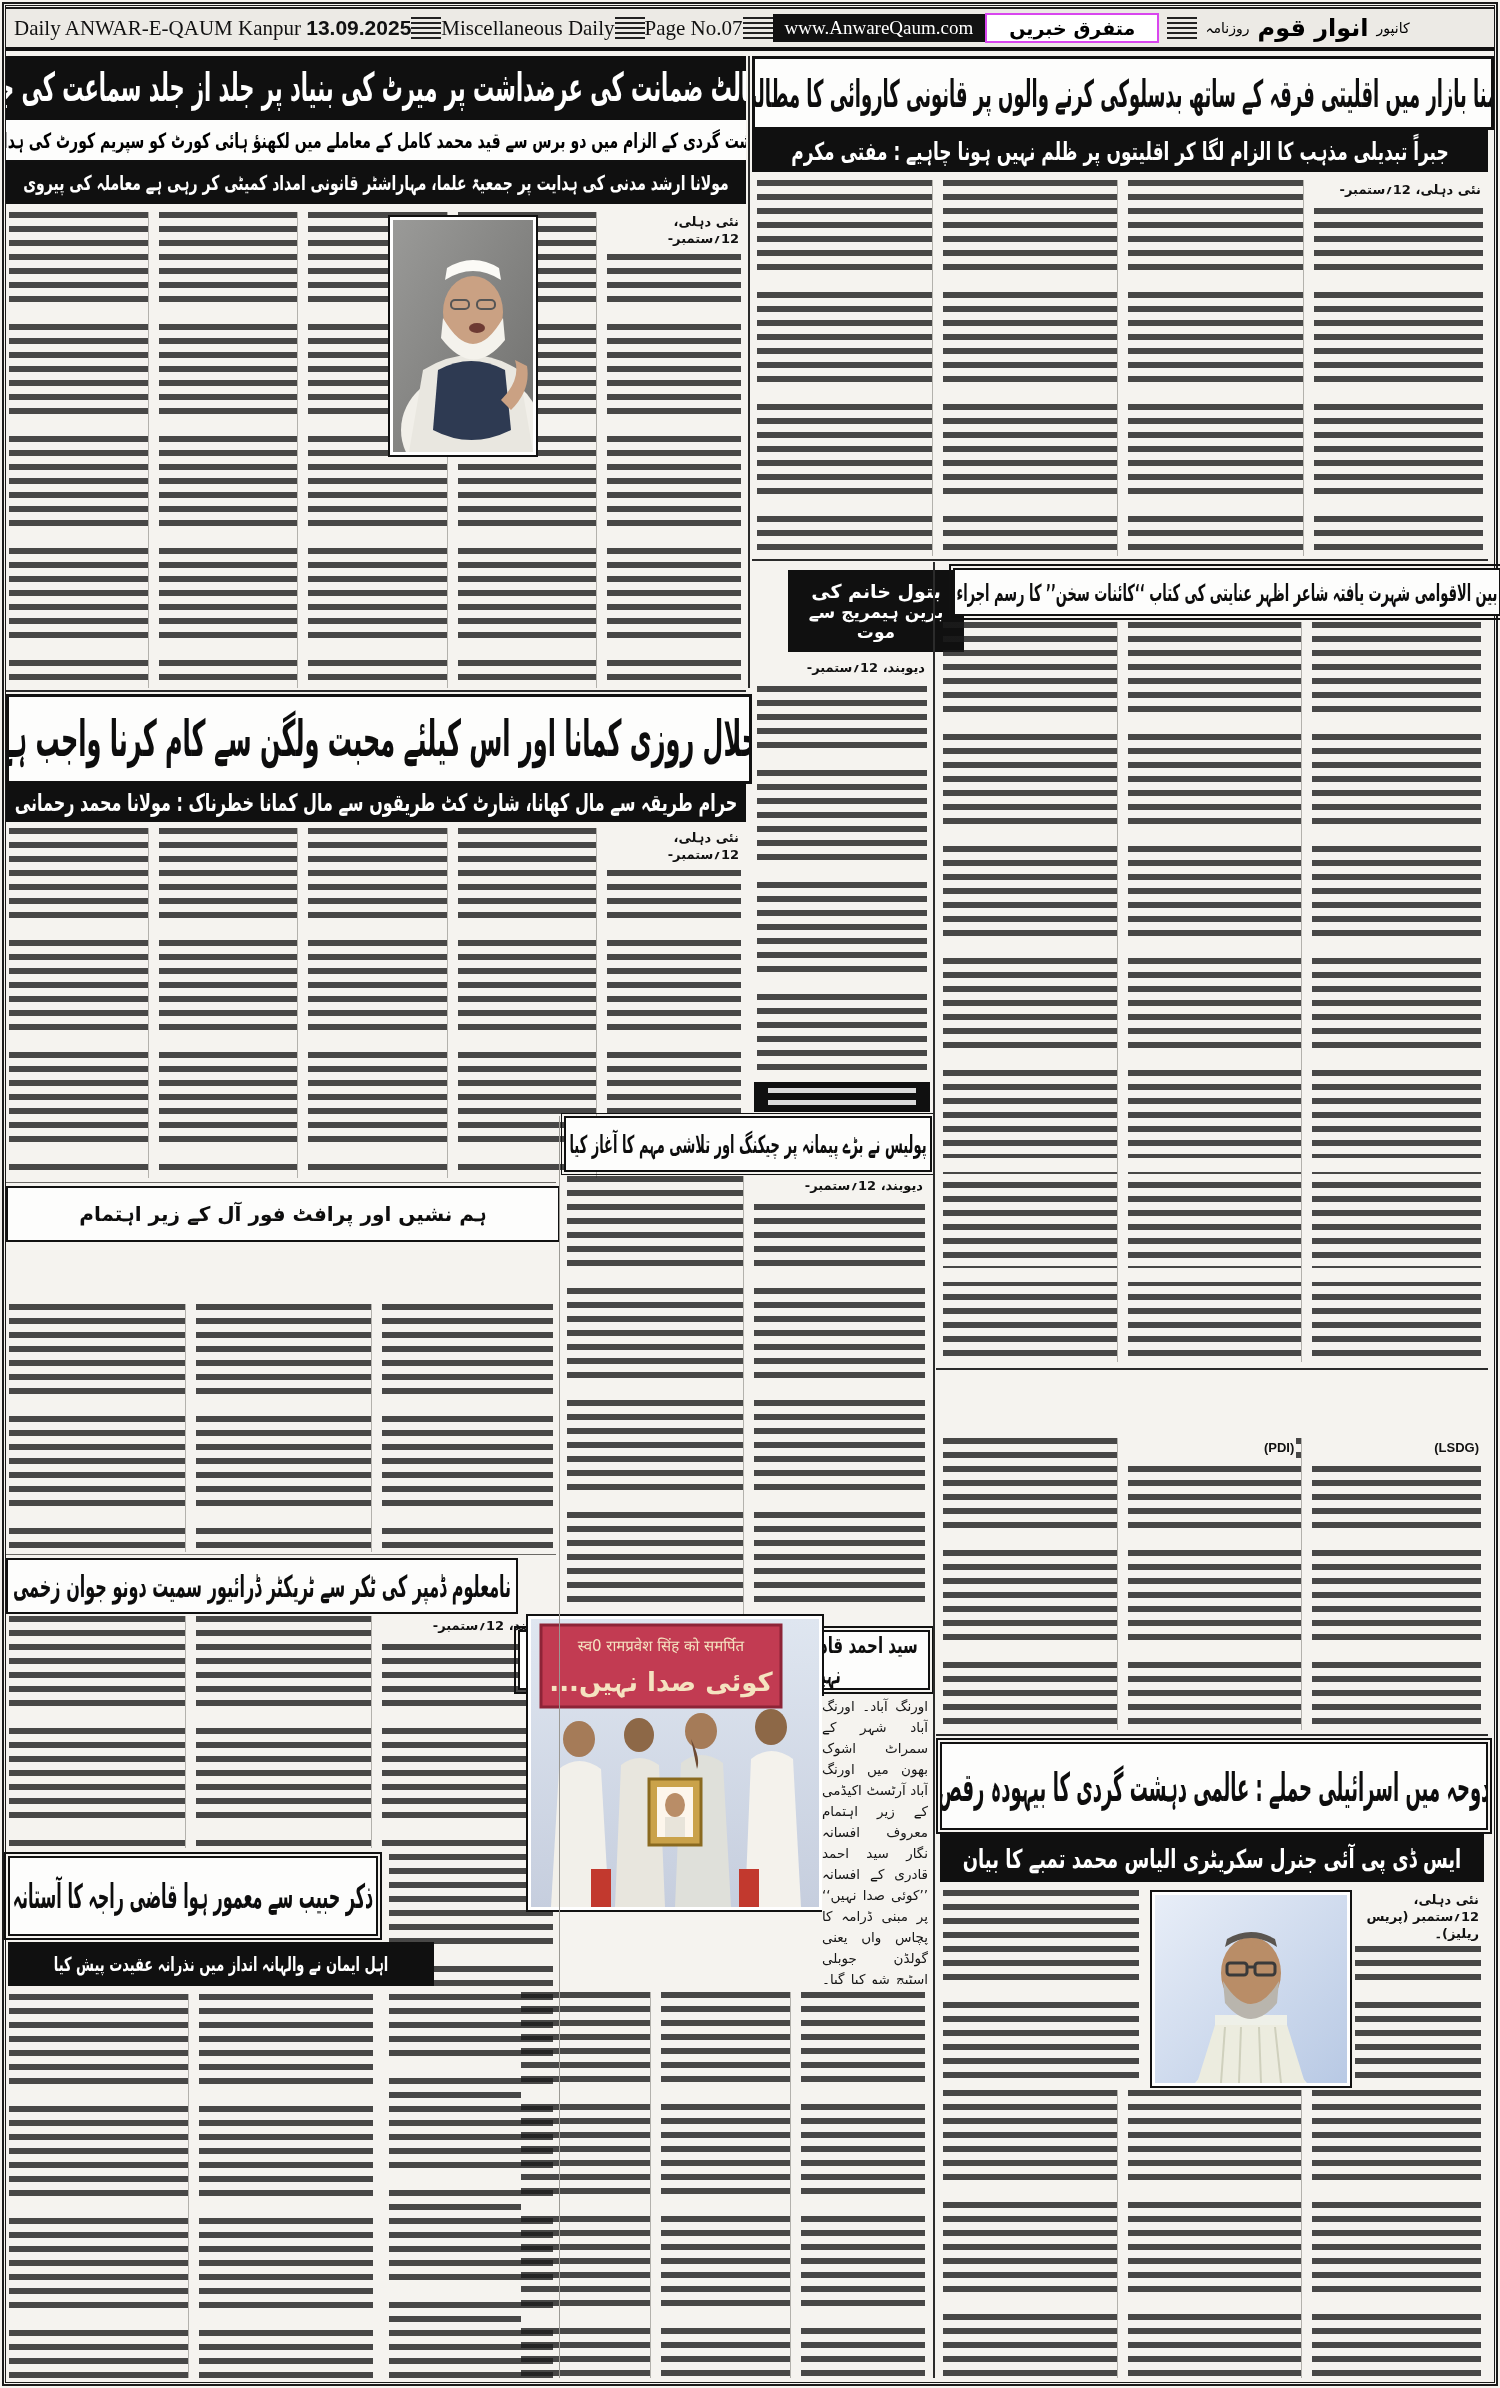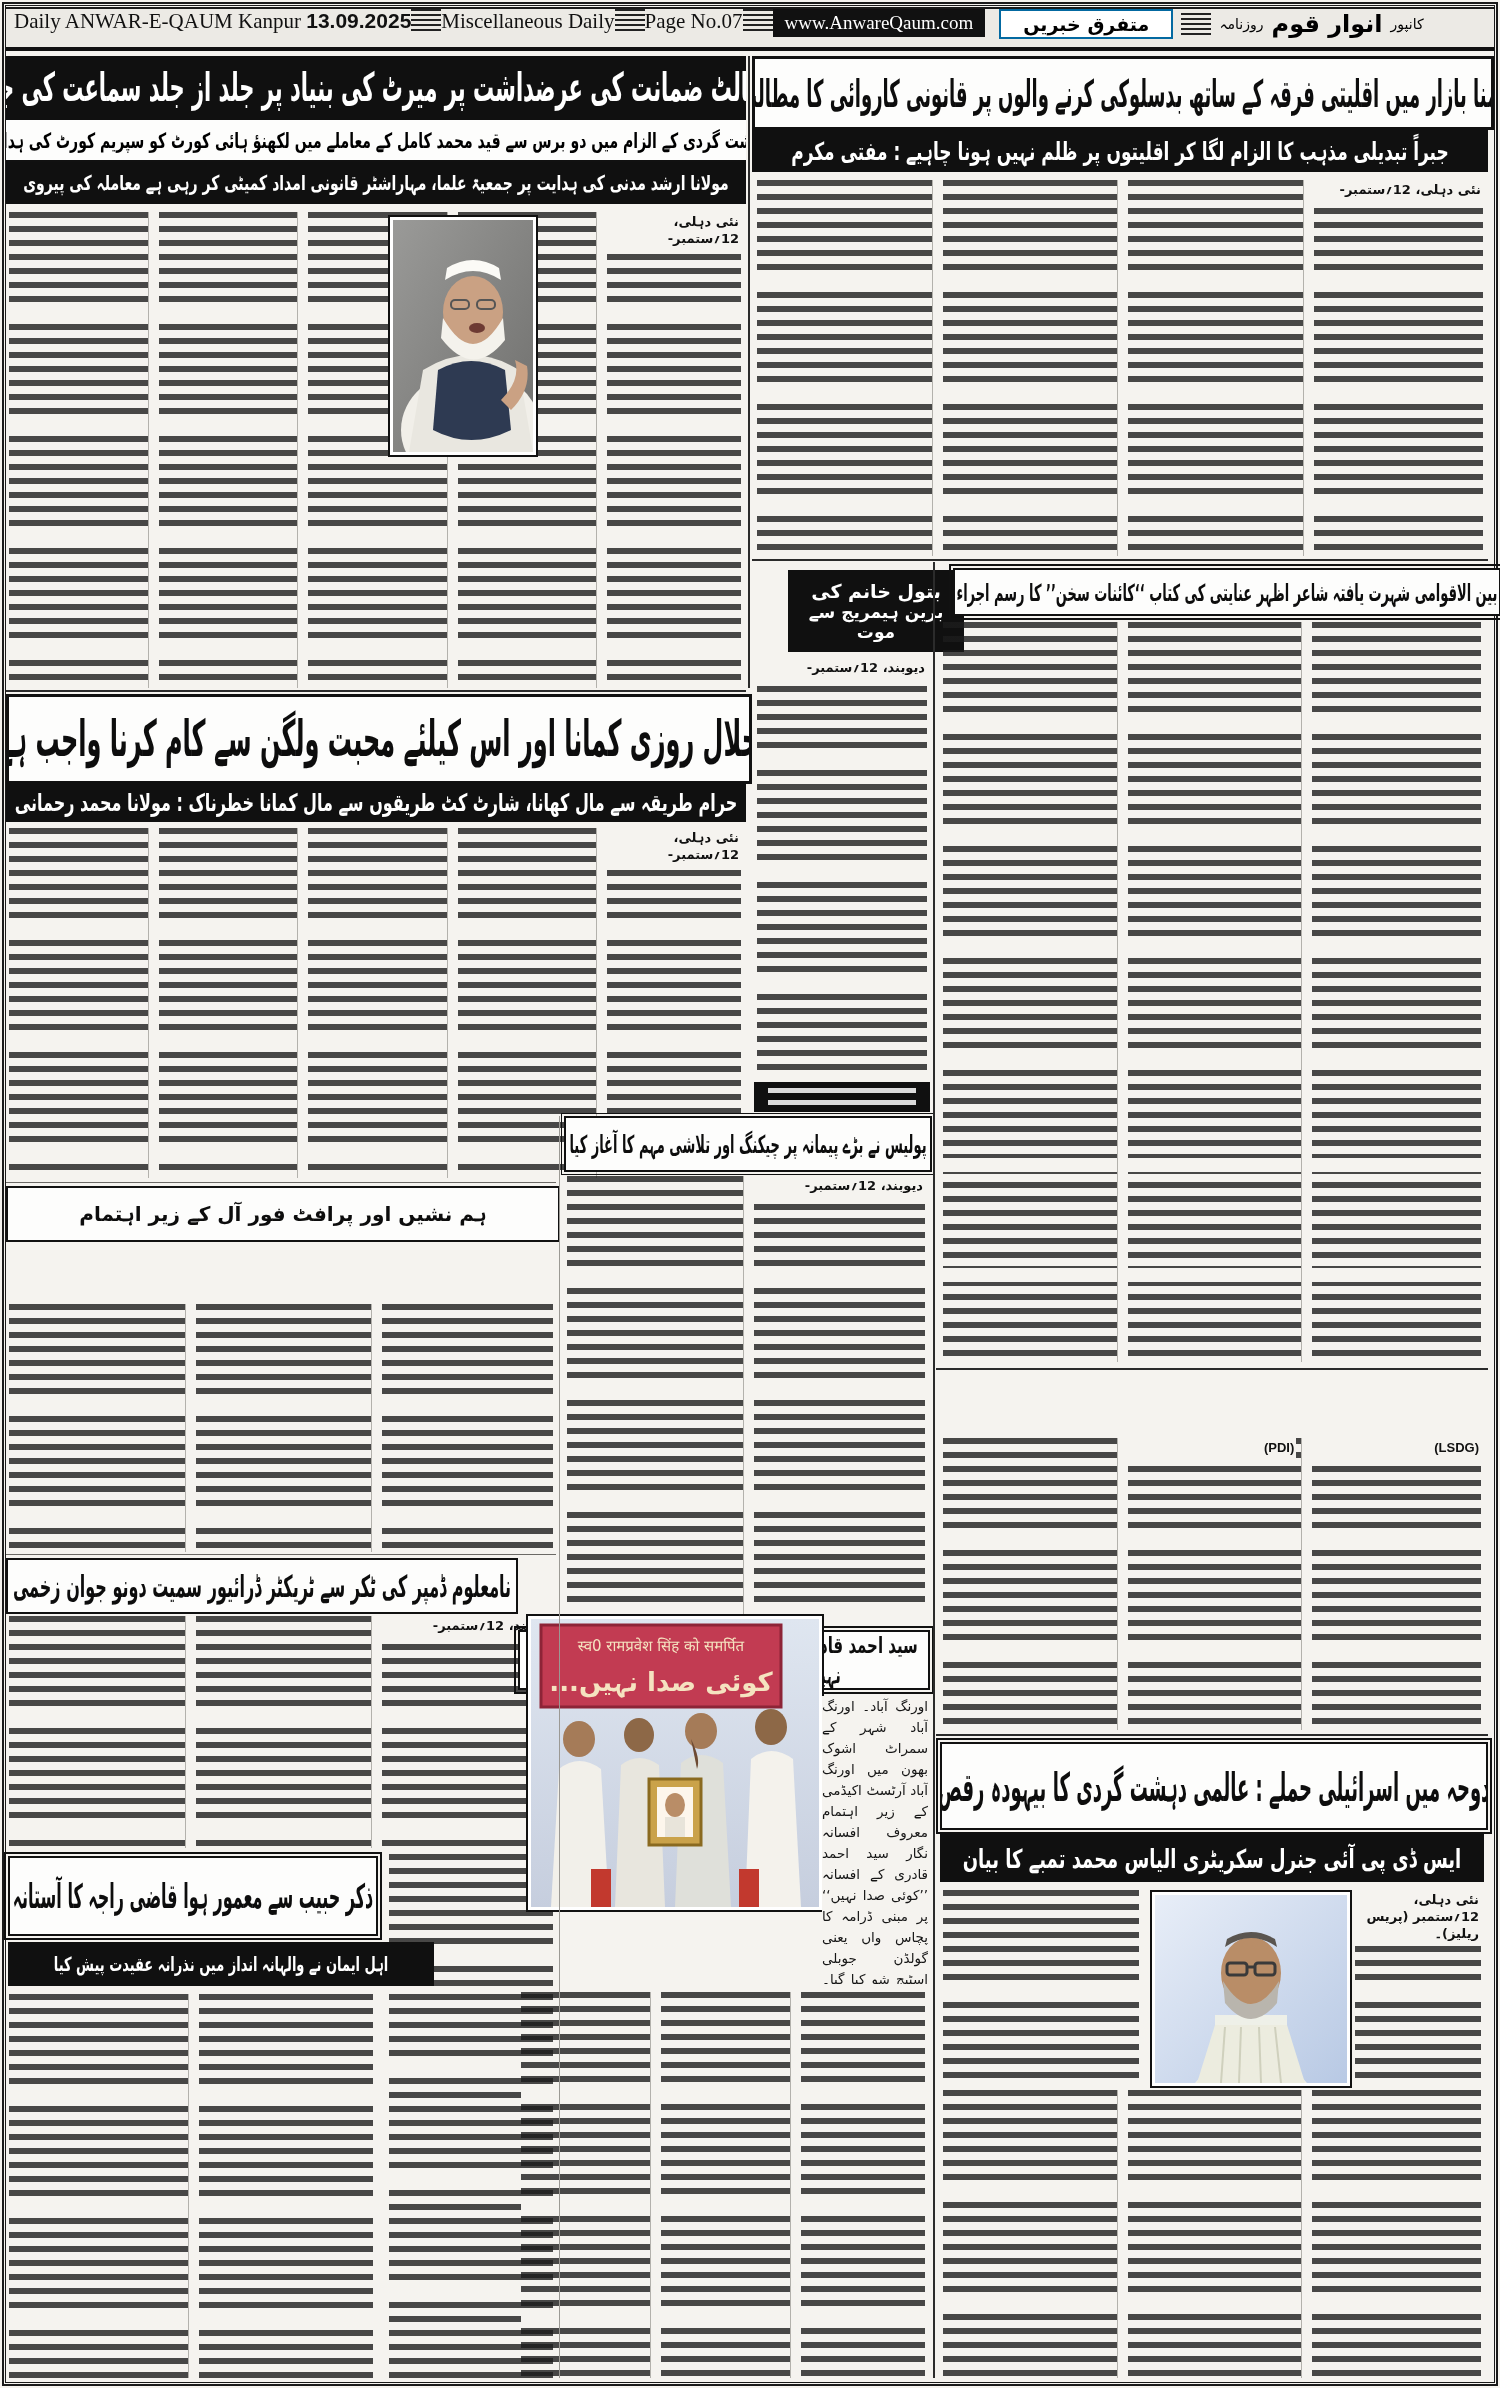--- a/index.html
+++ b/index.html
@@ -5,27 +5,27 @@
   html,body{margin:0;padding:0;background:#e9e7e2;}
   .page{position:relative;width:1500px;height:2388px;background:#f5f3ef;
         font-family:"DejaVu Sans",sans-serif;overflow:hidden;}
   .frame{position:absolute;inset:2px;border:2px solid #1a1a1a;box-shadow:inset 0 0 0 1px #f5f3ef, inset 0 0 0 2px #1a1a1a;pointer-events:none;}
   .ur{direction:rtl;unicode-bidi:isolate;}
   .abs{position:absolute;}
   .center{display:flex;align-items:center;justify-content:center;text-align:center;}
   .nowrap{white-space:nowrap;overflow:hidden;}
   .sy{display:inline-block;transform-origin:center;}
   
-  .masthead{left:6px;right:6px;top:7px;height:38px;background:#eceae5;display:flex;align-items:flex-start;
+  .masthead{left:6px;right:6px;top:7px;height:38px;background:#eceae5;display:flex;align-items:center;
             padding:0 8px;border-top:2px solid #1a1a1a;border-bottom:4px solid #111;}
   .mh-en{font-family:"Liberation Serif","DejaVu Serif",serif;font-size:21px;color:#111;}
   .mh-date{font-weight:bold;font-family:"Liberation Sans",sans-serif;}
   .lines-icon{width:30px;height:22px;background:repeating-linear-gradient(to bottom,#222 0 2px,transparent 2px 5px);}
   .mh-web{background:#111;color:#fff;font-family:"Liberation Serif",serif;font-size:19px;padding:3px 12px;}
-  .mh-box{border:2px solid #0369a1;background:#fff;font-size:19px;font-weight:bold;padding:2px 22px;margin-left:14px;}
+  .mh-box{border:2px solid #d946ef;background:#fff;font-size:19px;font-weight:bold;padding:2px 22px;}
   .mh-right{margin-right:auto;display:flex;align-items:center;gap:8px;font-size:14px;}
   .mh-logo{font-size:24px;font-weight:bold;letter-spacing:-1px;}
   
   .rev{background:#101010;color:#fff;}
   .hbox{border:3px solid #111;background:#fdfdfc;color:#0d0d0d;}
   .dbox{border:2px solid #111;outline:2px solid #111;outline-offset:2px;background:#fdfdfc;color:#0d0d0d;}
   .graybox{background:#d9d7d2;border:2px solid #444;color:#0d0d0d;}
   
   .cols{display:flex;direction:rtl;}
   .tcol{flex:1;margin:0 5px;

